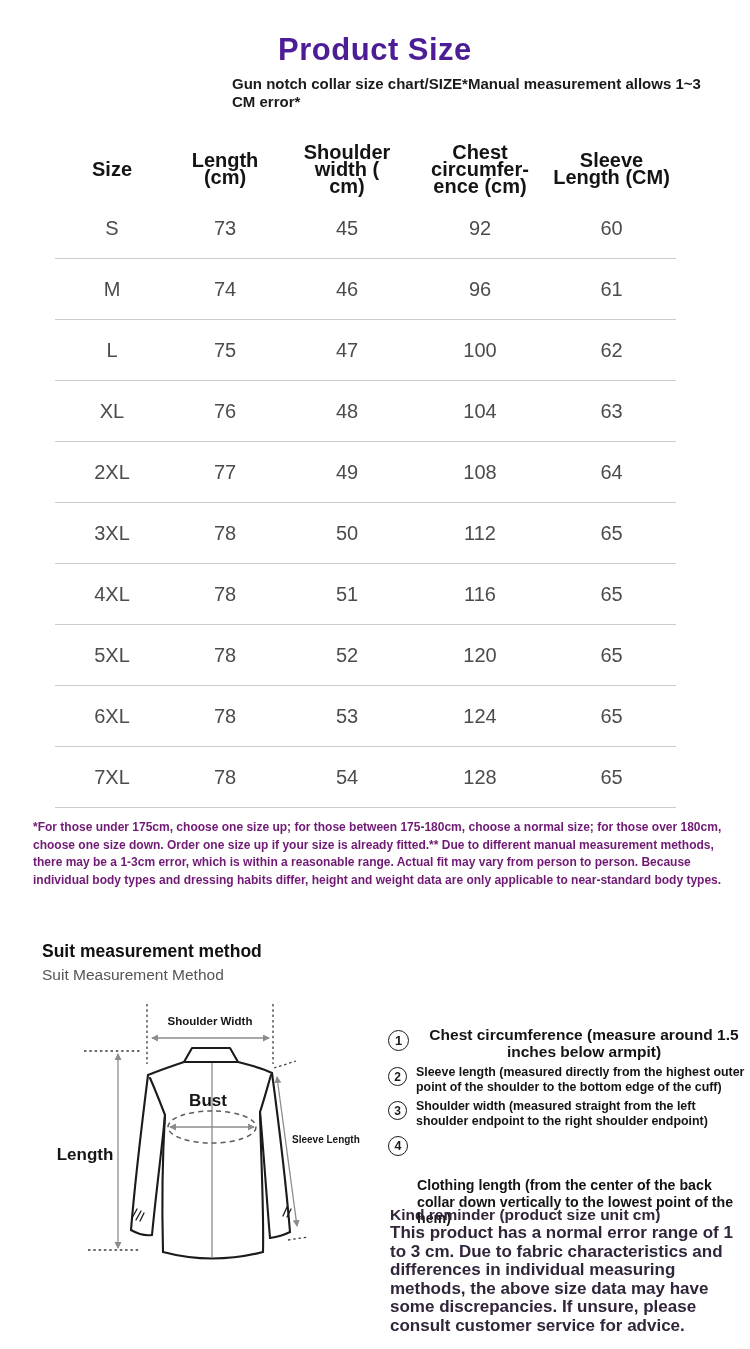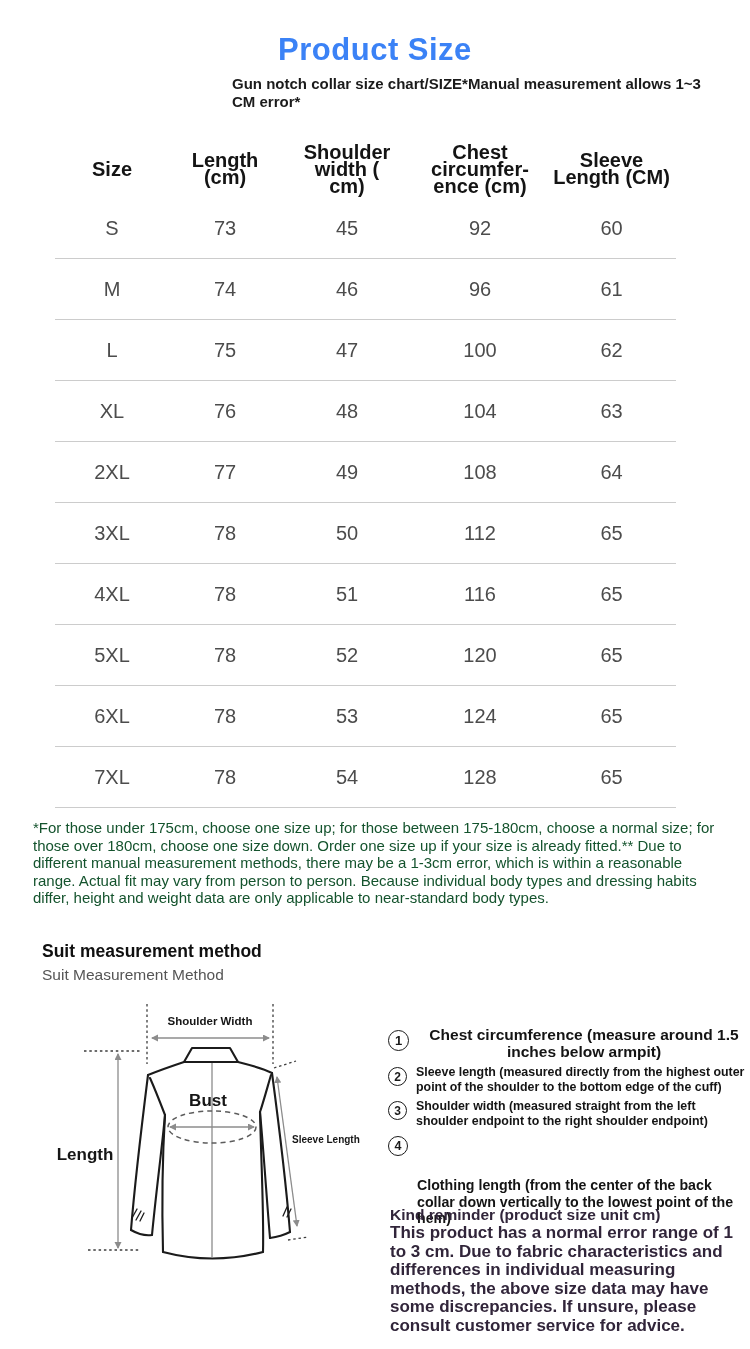--- a/index.html
+++ b/index.html
@@ -1,34 +1,34 @@
 <!DOCTYPE html>
 <html><head>
 <meta charset="utf-8">
 <style>
   * { margin:0; padding:0; box-sizing:border-box; }
   html,body { background:#ffffff; }
   body { font-family:"Liberation Sans", sans-serif; color:#161616; }
   .page { position:relative; width:750px; height:1349px; background:#ffffff; overflow:hidden; }
 
   .title { position:absolute; top:32px; left:0; width:750px; text-align:center;
-           font-size:31px; font-weight:700; letter-spacing:0.5px; color:#3b82f6; }
+           font-size:31px; font-weight:700; letter-spacing:0.5px; color:#4c1d95; }
   .subtitle { position:absolute; top:75px; left:232px; width:482px;
               font-size:15px; font-weight:700; line-height:18px; color:#1b1b1b; }
 
   .size-table { position:absolute; top:140px; left:55px; width:621px; }
   .thead { display:flex; align-items:center; height:58px; }
   .th { text-align:center; font-size:20px; font-weight:700; color:#141414; line-height:17px; }
   .tr { display:flex; align-items:center; height:61px; border-bottom:1px solid #cccccc;
         font-size:20px; color:#4c4c4c; }
   .td { text-align:center; }
   .c0{width:114px}.c1{width:112px}.c2{width:132px}.c3{width:134px}.c4{width:129px}
 
   .sizing-note { position:absolute; top:819px; left:33px; width:695px;
-                 font-size:15px; font-weight:400; line-height:17.6px; color:#14532d; }
+                 font-size:12px; font-weight:700; line-height:17.6px; color:#701a75; }
 
   .m-heading { position:absolute; top:941px; left:42px; font-size:17.5px; font-weight:700; color:#101010; }
   .m-subheading { position:absolute; top:966px; left:42px; font-size:15.5px; color:#555555; }
 
   .diagram { position:absolute; top:988px; left:28px; width:344px; height:292px; }
 
   .steps { position:absolute; top:1026px; left:388px; width:362px; display:flex; flex-direction:column; gap:5px; }
   .step { display:flex; gap:9px; align-items:flex-start; color:#141414; }
   .badge { flex:none; border:1.6px solid #1a1a1a; border-radius:50%;
            display:flex; align-items:center; justify-content:center; font-weight:700; color:#1a1a1a; }

